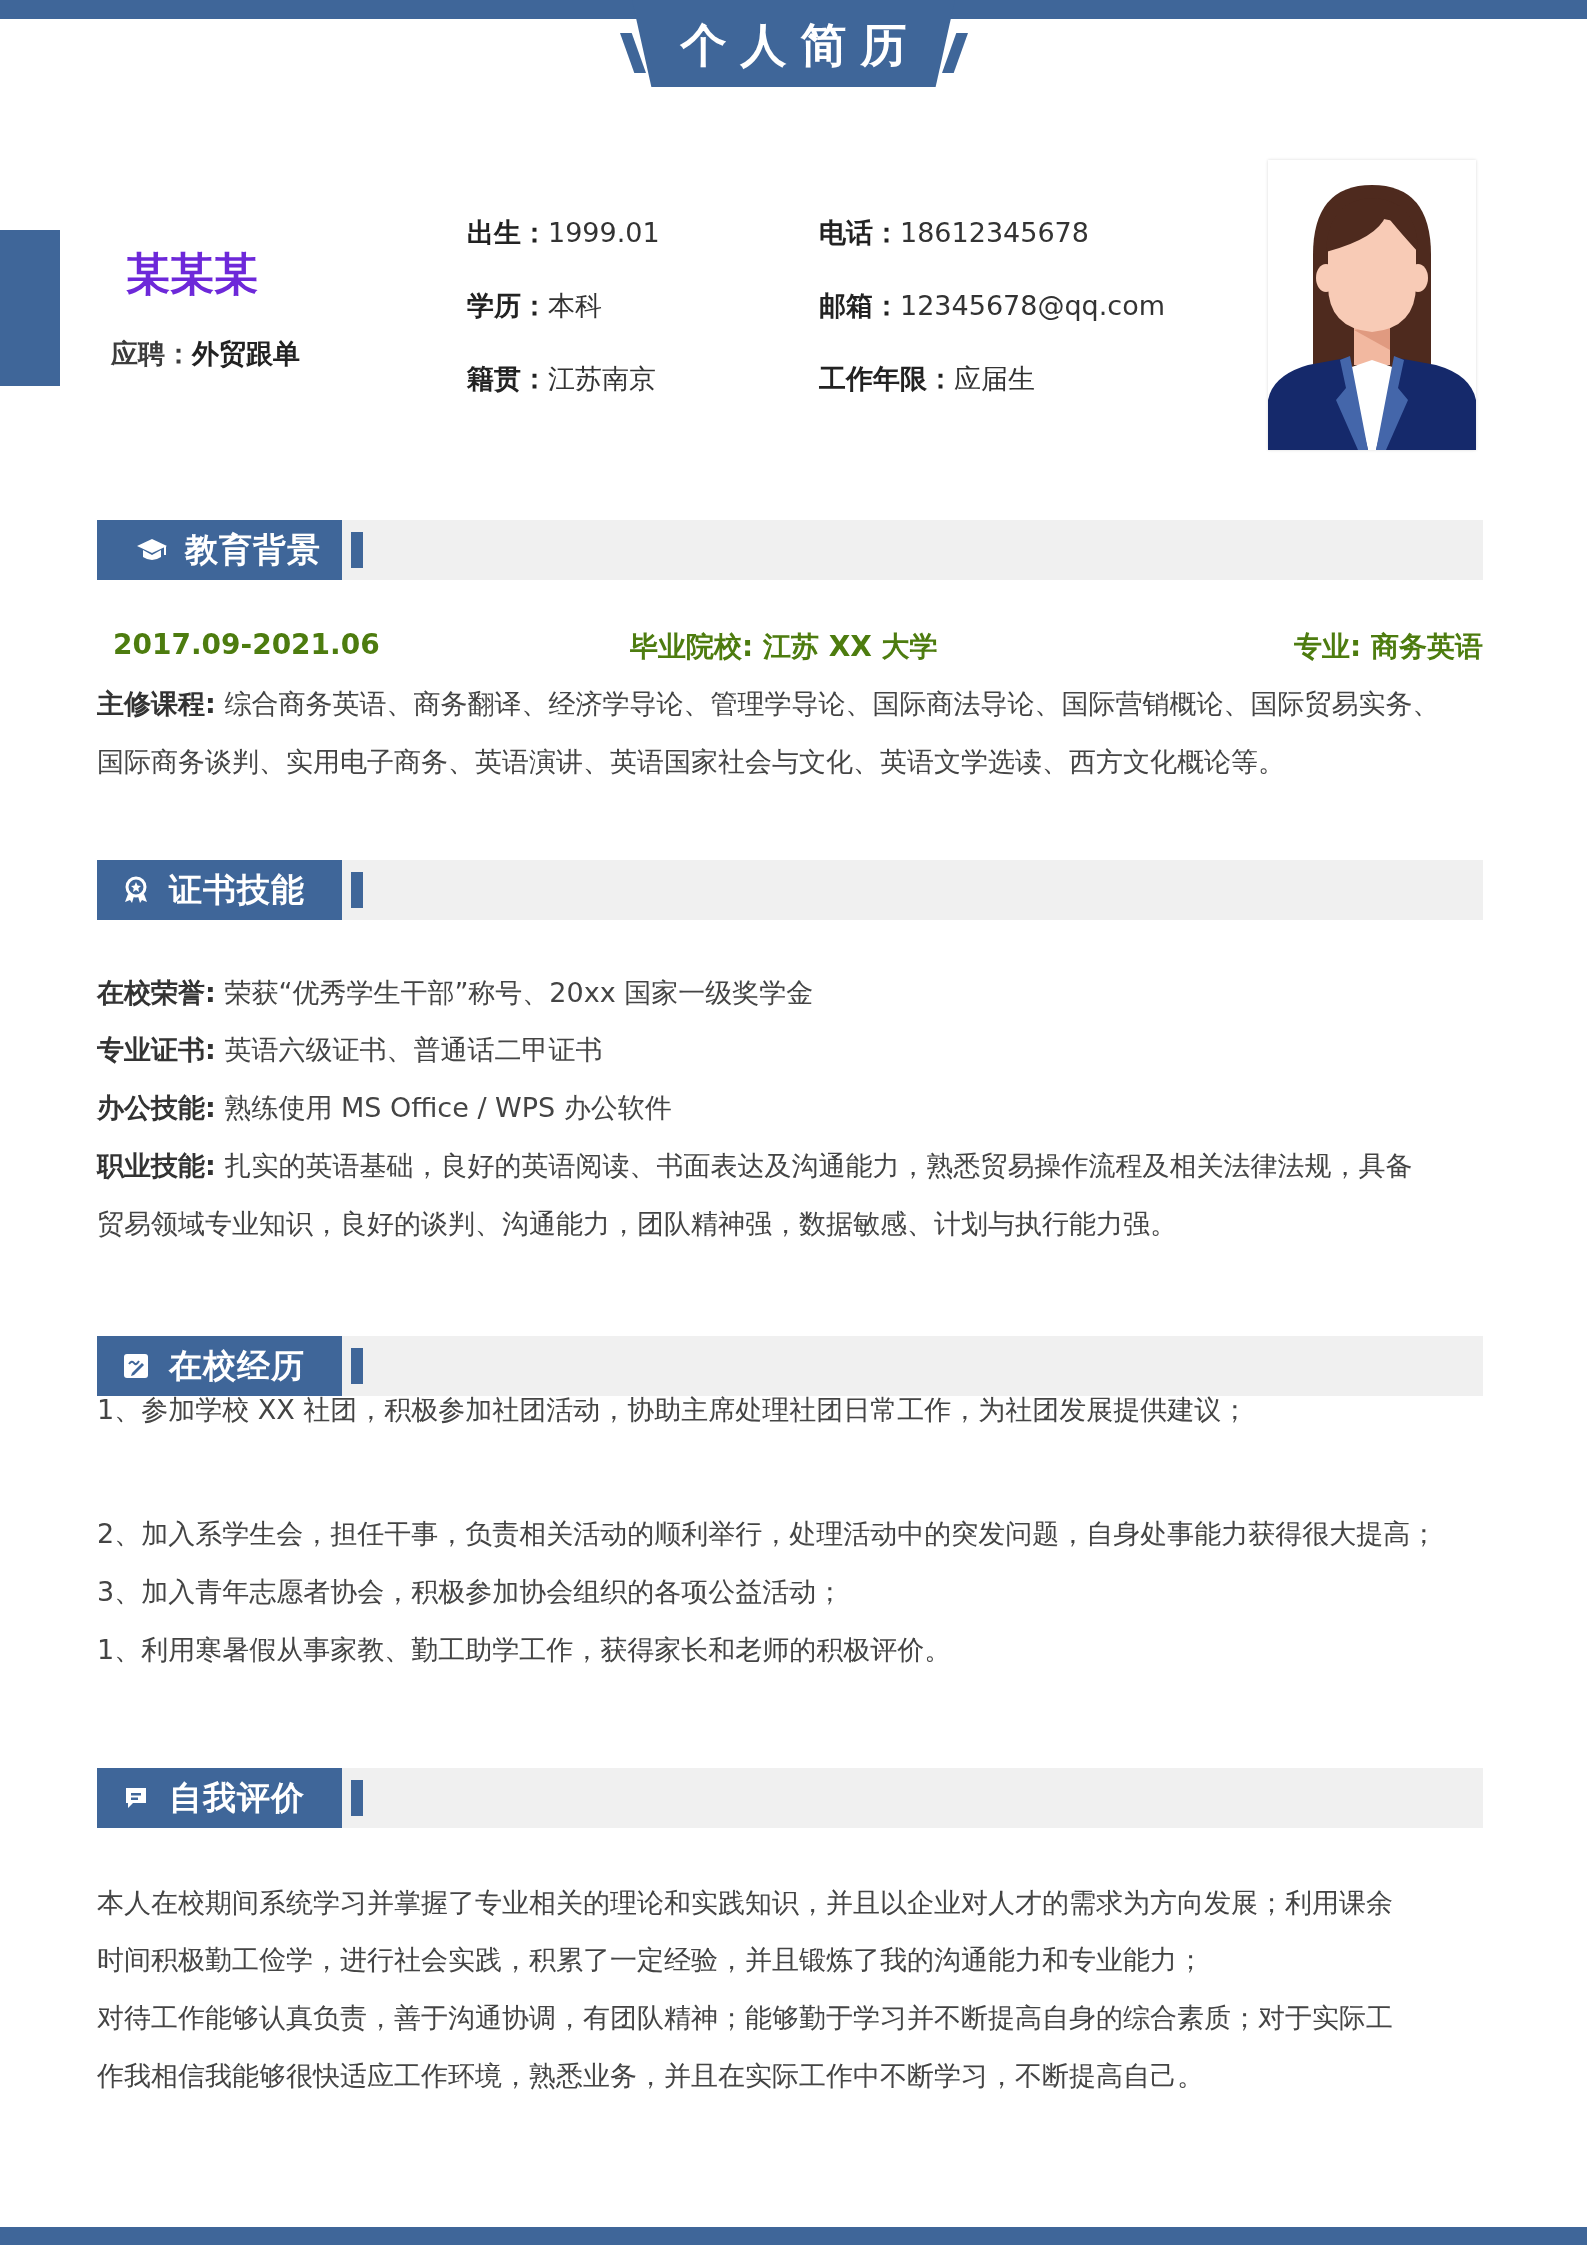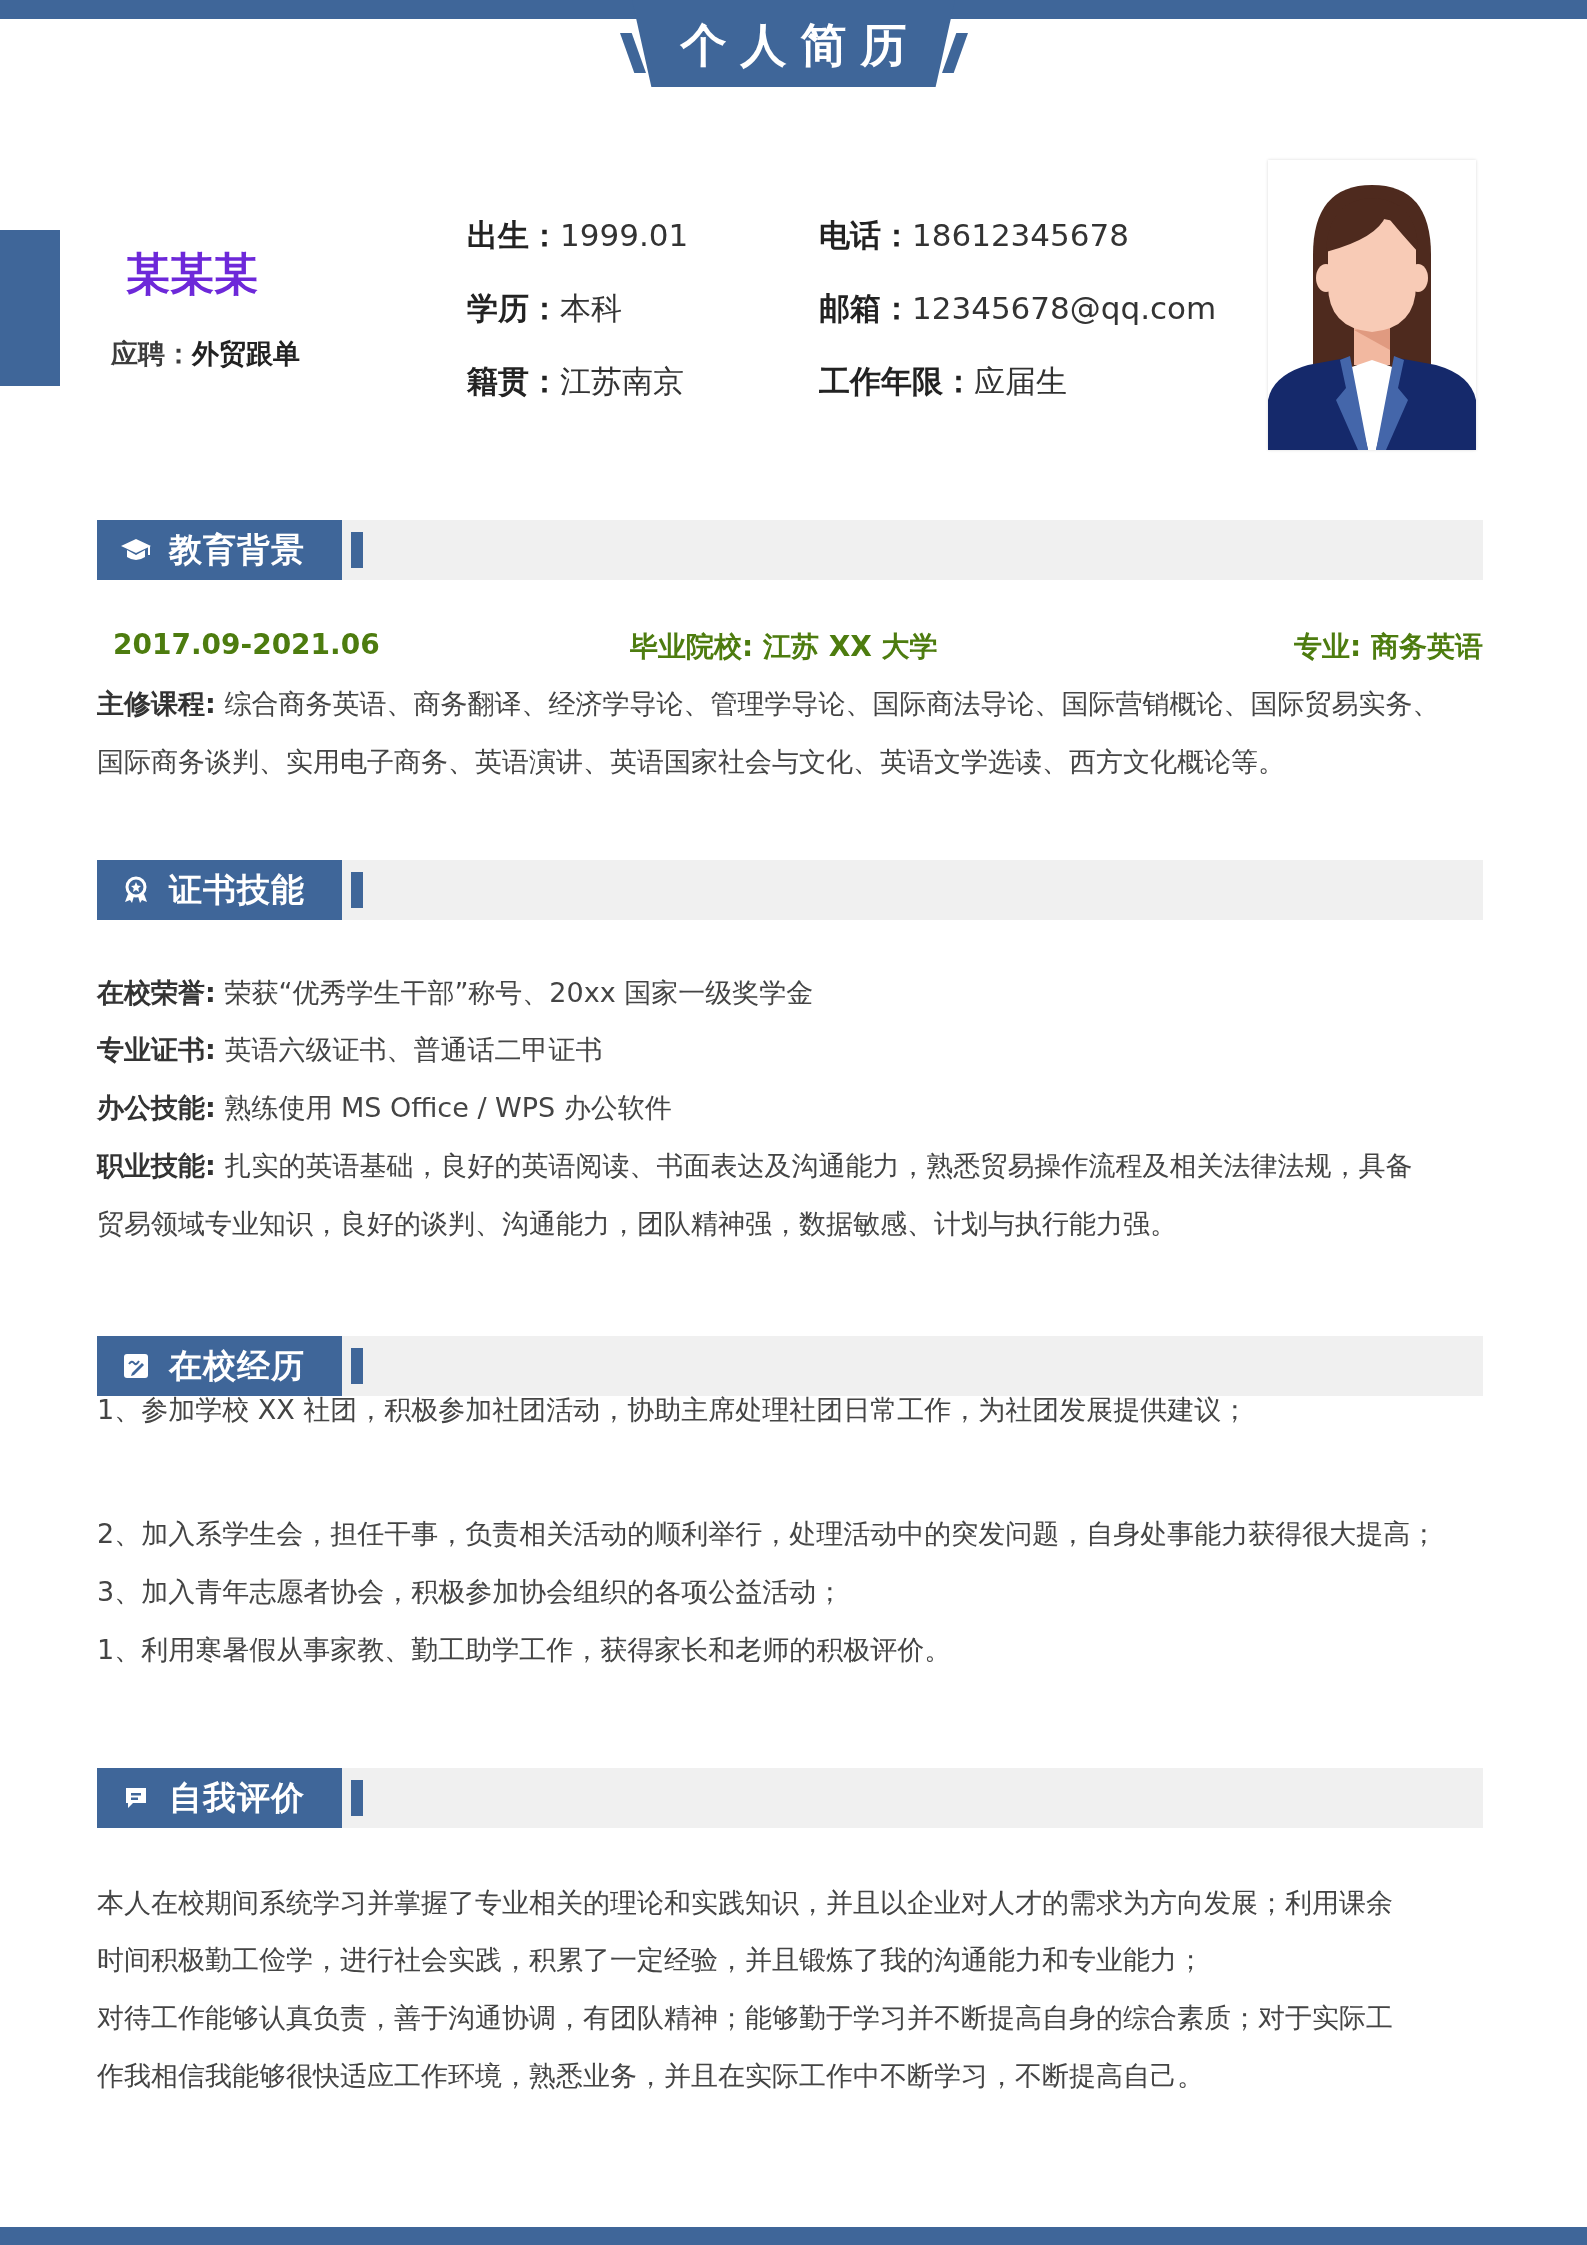--- a/index.html
+++ b/index.html
@@ -14,21 +14,21 @@
   .slash-l { position: absolute; left: 620px; top: 33px; width: 26px; height: 40px; background: #3f6699;
     clip-path: polygon(0 0, 45% 0, 100% 100%, 55% 100%); }
   .slash-r { position: absolute; left: 942px; top: 33px; width: 26px; height: 40px; background: #3f6699;
     clip-path: polygon(55% 0, 100% 0, 45% 100%, 0 100%); }
 
   .left-tab { position: absolute; left: 0; top: 230px; width: 60px; height: 156px; background: #3f6699; }
   .name { position: absolute; left: 126px; top: 245px; font-size: 44px; font-weight: bold; color: #6d28d9; }
   .apply { position: absolute; left: 111px; top: 336px; font-size: 27px; font-weight: bold; color: #3c3c3c; }
   .apply .v { color: #222; }
 
-  .info { position: absolute; font-size: 31px; color: #333; white-space: nowrap; text-align: right; }
+  .info { position: absolute; font-size: 27px; color: #333; white-space: nowrap; text-align: right; }
   .info b { font-weight: bold; color: #222; }
 
   .photo { position: absolute; left: 1268px; top: 160px; width: 208px; height: 290px; background: #fff;
     box-shadow: 0 0 3px rgba(0,0,0,0.15); overflow: hidden; }
 
   .sec-bar { position: absolute; left: 97px; width: 1386px; height: 60px; background: #f0f0f0; }
   .sec-head { position: absolute; left: 97px; width: 245px; height: 60px; background: #3f6699; color: #fff;
     display: flex; align-items: center; }
   .sec-head .ico { width: 38px; height: 38px; margin-left: 20px; margin-right: 14px; display: flex; align-items: center; justify-content: center; }
   .sec-head .lbl { font-size: 33px; font-weight: bold; letter-spacing: 1px; }
@@ -94,21 +94,21 @@
 
     <path d="M0 290 L0 240 Q5 215 40 205 L78 198 L100 290 Z" fill="#15296b"></path>
     <path d="M208 290 L208 240 Q203 215 168 205 L130 198 L108 290 Z" fill="#15296b"></path>
 
     <path d="M72 200 L82 196 L100 290 L90 290 L68 240 L78 228 Z" fill="#4466aa"></path>
     <path d="M136 200 L126 196 L108 290 L118 290 L140 240 L130 228 Z" fill="#4466aa"></path>
   </svg>
 </div>
 
 <div class="sec-bar" style="top:520px;"></div>
-<div class="sec-head" style="top:520px;">
+<div class="sec-head" style="top:520px;padding-left:16px;">
   <span class="ico">
     <svg width="32" height="28" viewBox="0 0 32 28">
         <path d="M16 3 L31 10 L16 17 L1 10 Z" fill="#fff"></path>
         <path d="M7 14 L7 21 Q16 27 25 21 L25 14 L16 19 Z" fill="#fff"></path>
         <rect x="28" y="10" width="2" height="9" fill="#fff"></rect>
       </svg>
   </span>
   <span class="lbl">教育背景</span>
 </div>
 <div class="sec-tick" style="top:532px;"></div>

